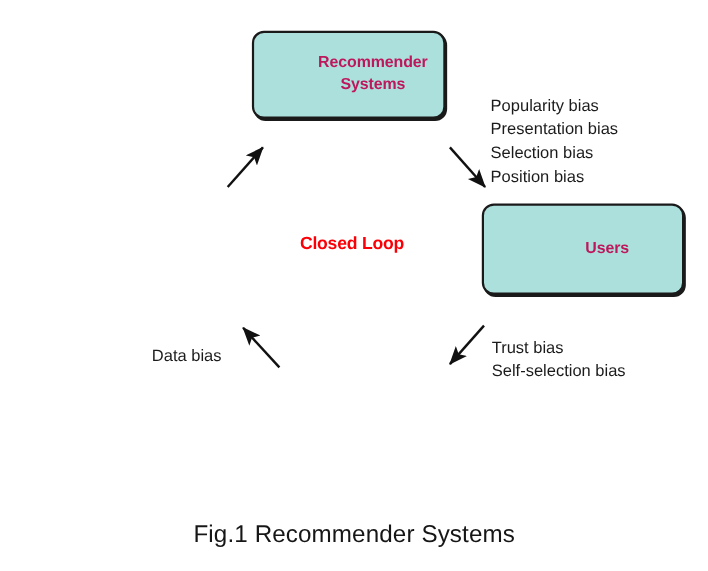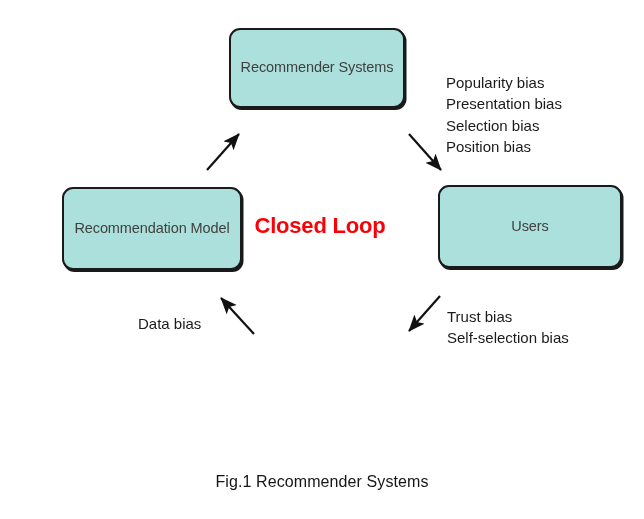--- a/index.html
+++ b/index.html
@@ -26,62 +26,63 @@
     position: absolute;
     box-sizing: border-box;
     background: #ace0dc;
     border: 2.5px solid #1a1a1a;
     border-radius: 11px;
     box-shadow: 1.5px 2px 0 #1a1a1a;
     display: flex;
     align-items: center;
     justify-content: center;
     text-align: center;
-    color: #404040;
-    font-weight: normal;
+    color: #be185d;
+    font-weight: bold;
     font-size: 14.5px;
     line-height: 1.35;
     letter-spacing: -0.1px;
+    padding-left: 44px;
   }
   #node-recommender-systems { left: 229px; top: 28px;  width: 176px; height: 80px; }
   #node-recommendation-model { left: 62px;  top: 187px; width: 180px; height: 83px; }
   #node-users              { left: 394px; top: 185px; width: 184px; height: 83px; margin-left: 44px; }
   #node-observational-feedback { left: 229px; top: 357px; width: 177px; height: 83px; }
 
   .edge-label {
     position: absolute;
     color: #1b1b1b;
     font-size: 15px;
     line-height: 1.42;
     white-space: pre-line;
   }
-  #label-popularity-group { left: 446px; top: 72px; }
+  #label-popularity-group { left: 446px; top: 86px; }
   #label-recommendation-policy { left: 27px; top: 128px; }
   #label-data-bias { left: 138px; top: 313px; }
   #label-trust-group { left: 447px; top: 306px; }
 
   #center-label {
     position: absolute;
     left: 245px;
     top: 213px;
     width: 150px;
     text-align: center;
     color: #fb0007;
     font-weight: bold;
-    font-size: 22px;
+    font-size: 16px;
     letter-spacing: -0.2px;
   }
   #figure-caption {
     position: absolute;
     left: 0;
     top: 473px;
     width: 644px;
     text-align: center;
     color: #161616;
-    font-size: 16px;
+    font-size: 22px;
     letter-spacing: 0.1px;
   }
 </style>
 </head>
 <body>
 
 <div id="page">
 
   <svg id="diagram-svg" viewBox="0 0 644 519" xmlns="http://www.w3.org/2000/svg">
     <defs>
@@ -97,24 +98,20 @@
     <line x1="254" y1="334" x2="221" y2="298" stroke="#111111" stroke-width="2.2" marker-end="url(#arrowhead)"></line>
 
     <line x1="207" y1="170" x2="239" y2="134" stroke="#111111" stroke-width="2.2" marker-end="url(#arrowhead)"></line>
   </svg>
 
   <div class="node" id="node-recommender-systems">
     <span>Recommender
 Systems</span>
   </div>
 
-  <div class="node" id="node-recommendation-model">
-    <span>Recommendation
-Model</span>
-  </div>
 
   <div class="node" id="node-users">
     <span>Users</span>
   </div>
 
 
   <div class="edge-label" id="label-popularity-group">Popularity bias
 Presentation bias
 Selection bias
 Position bias</div>

